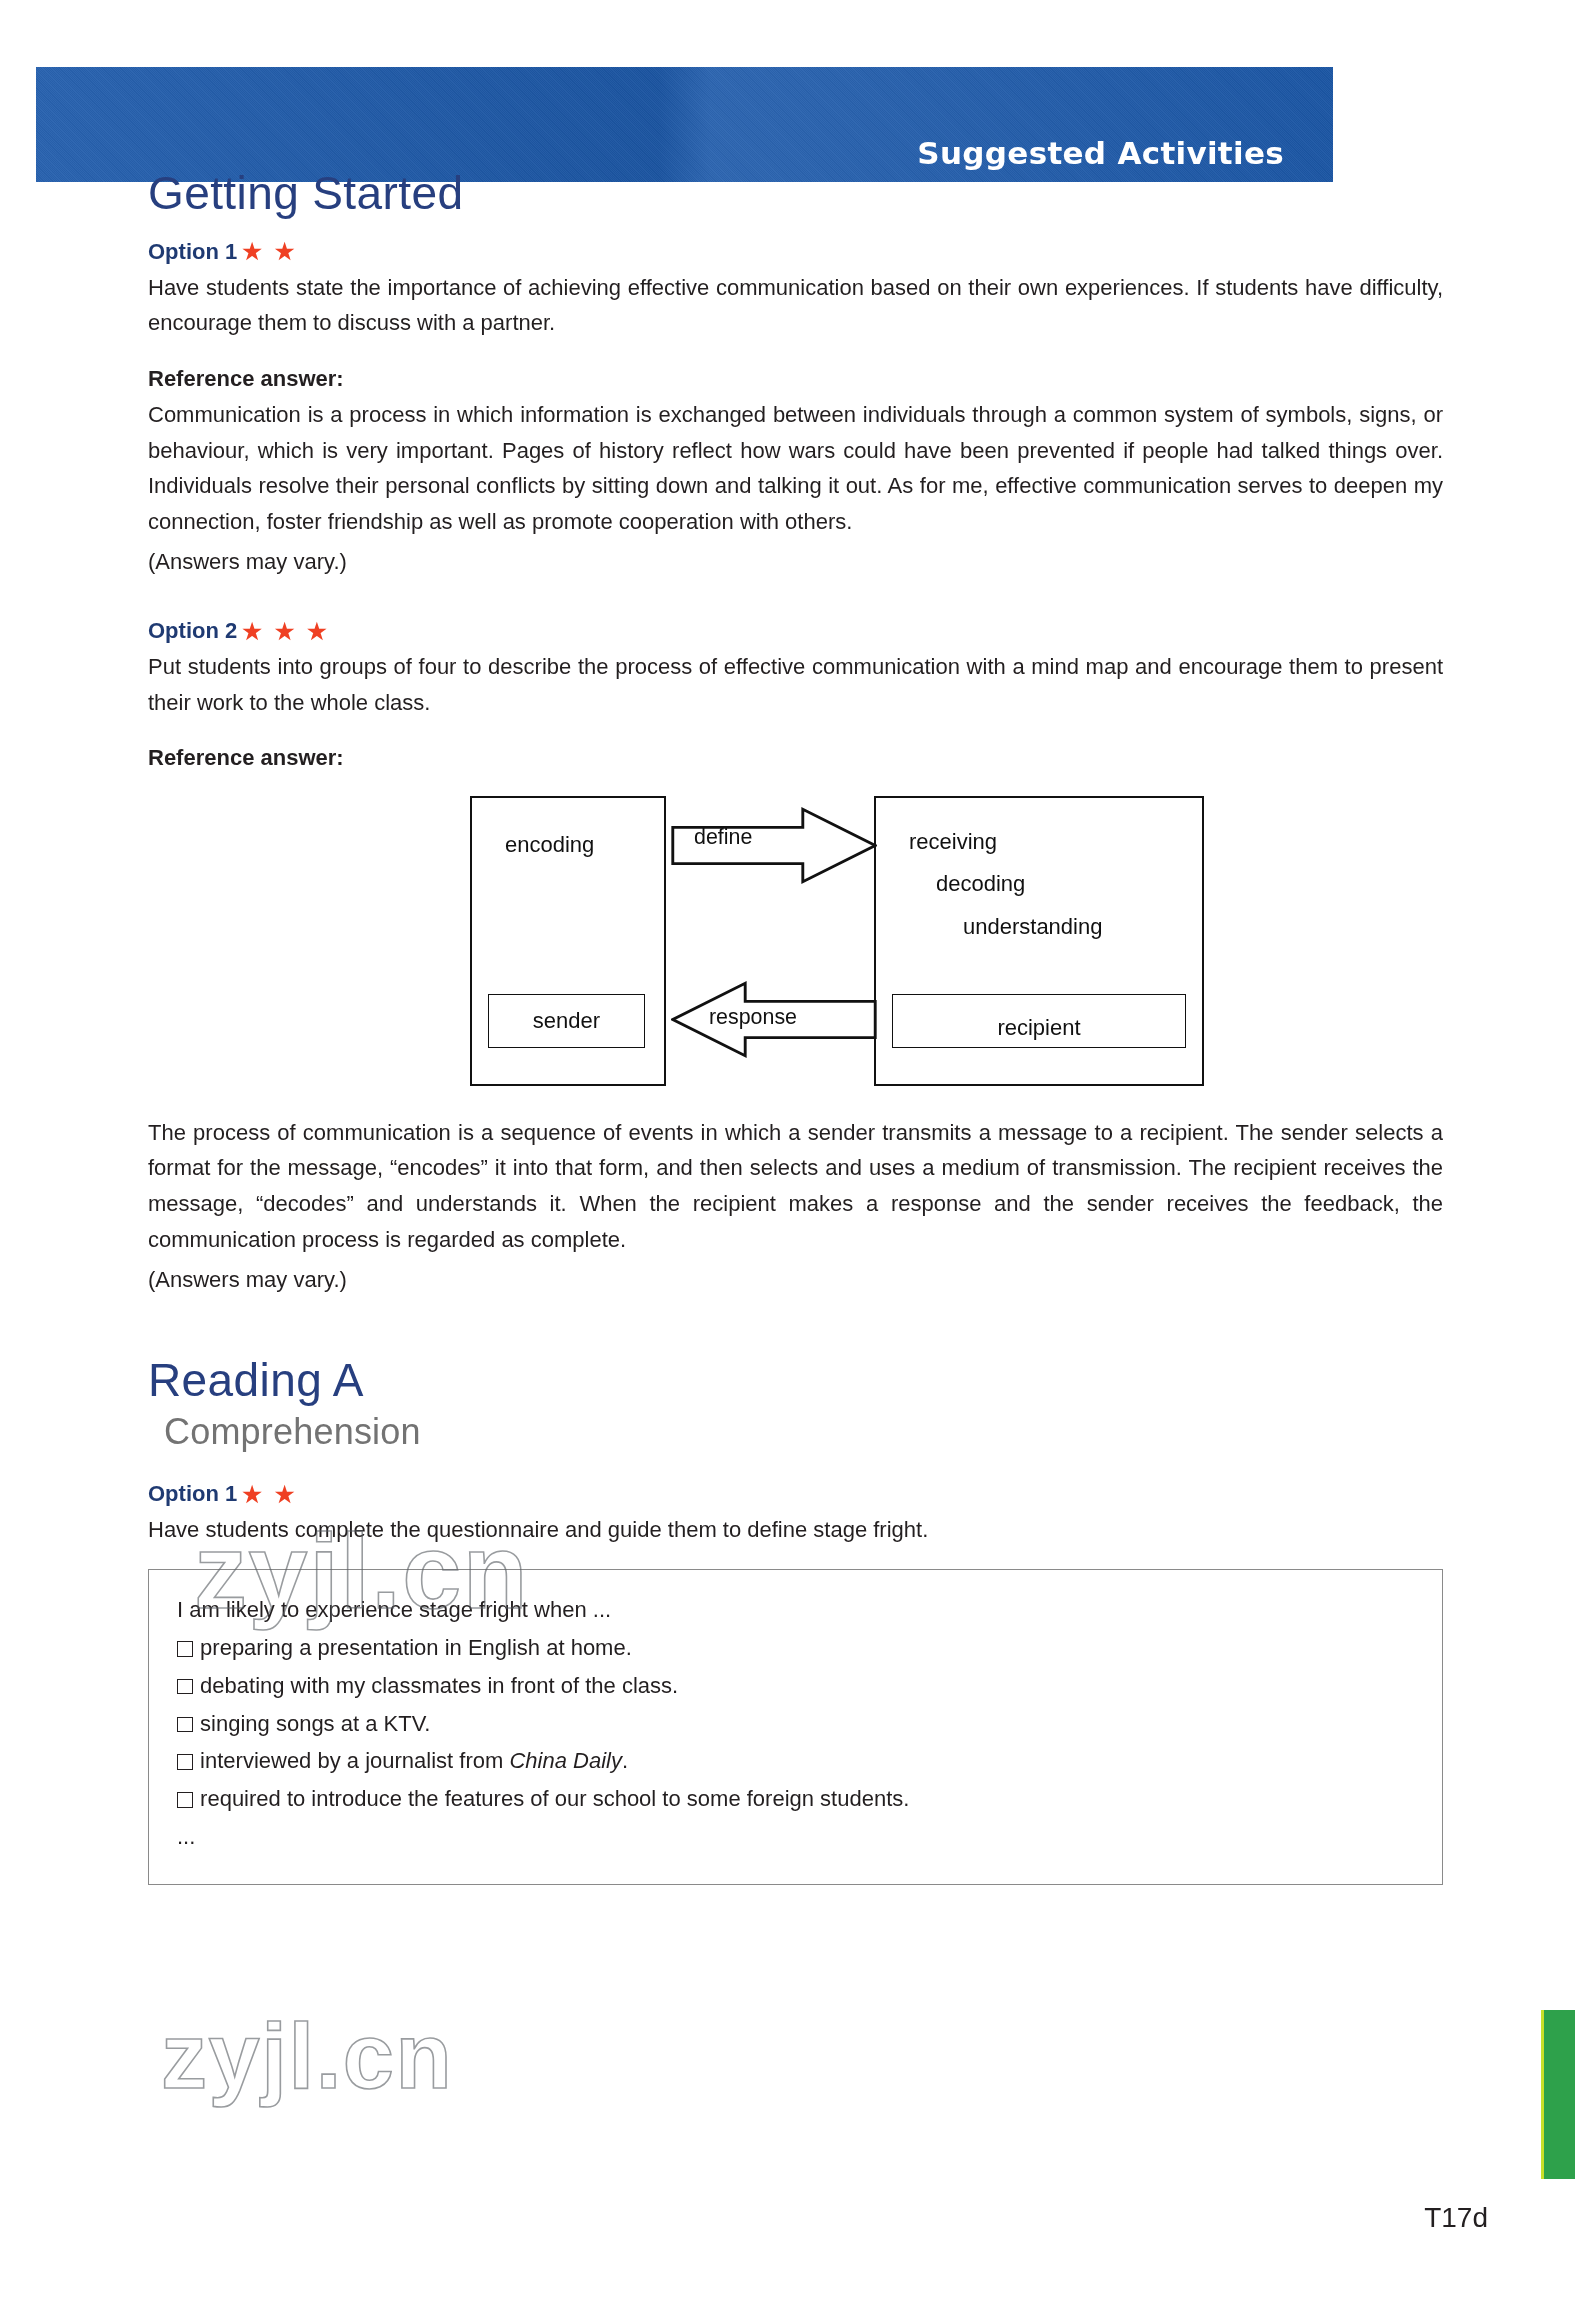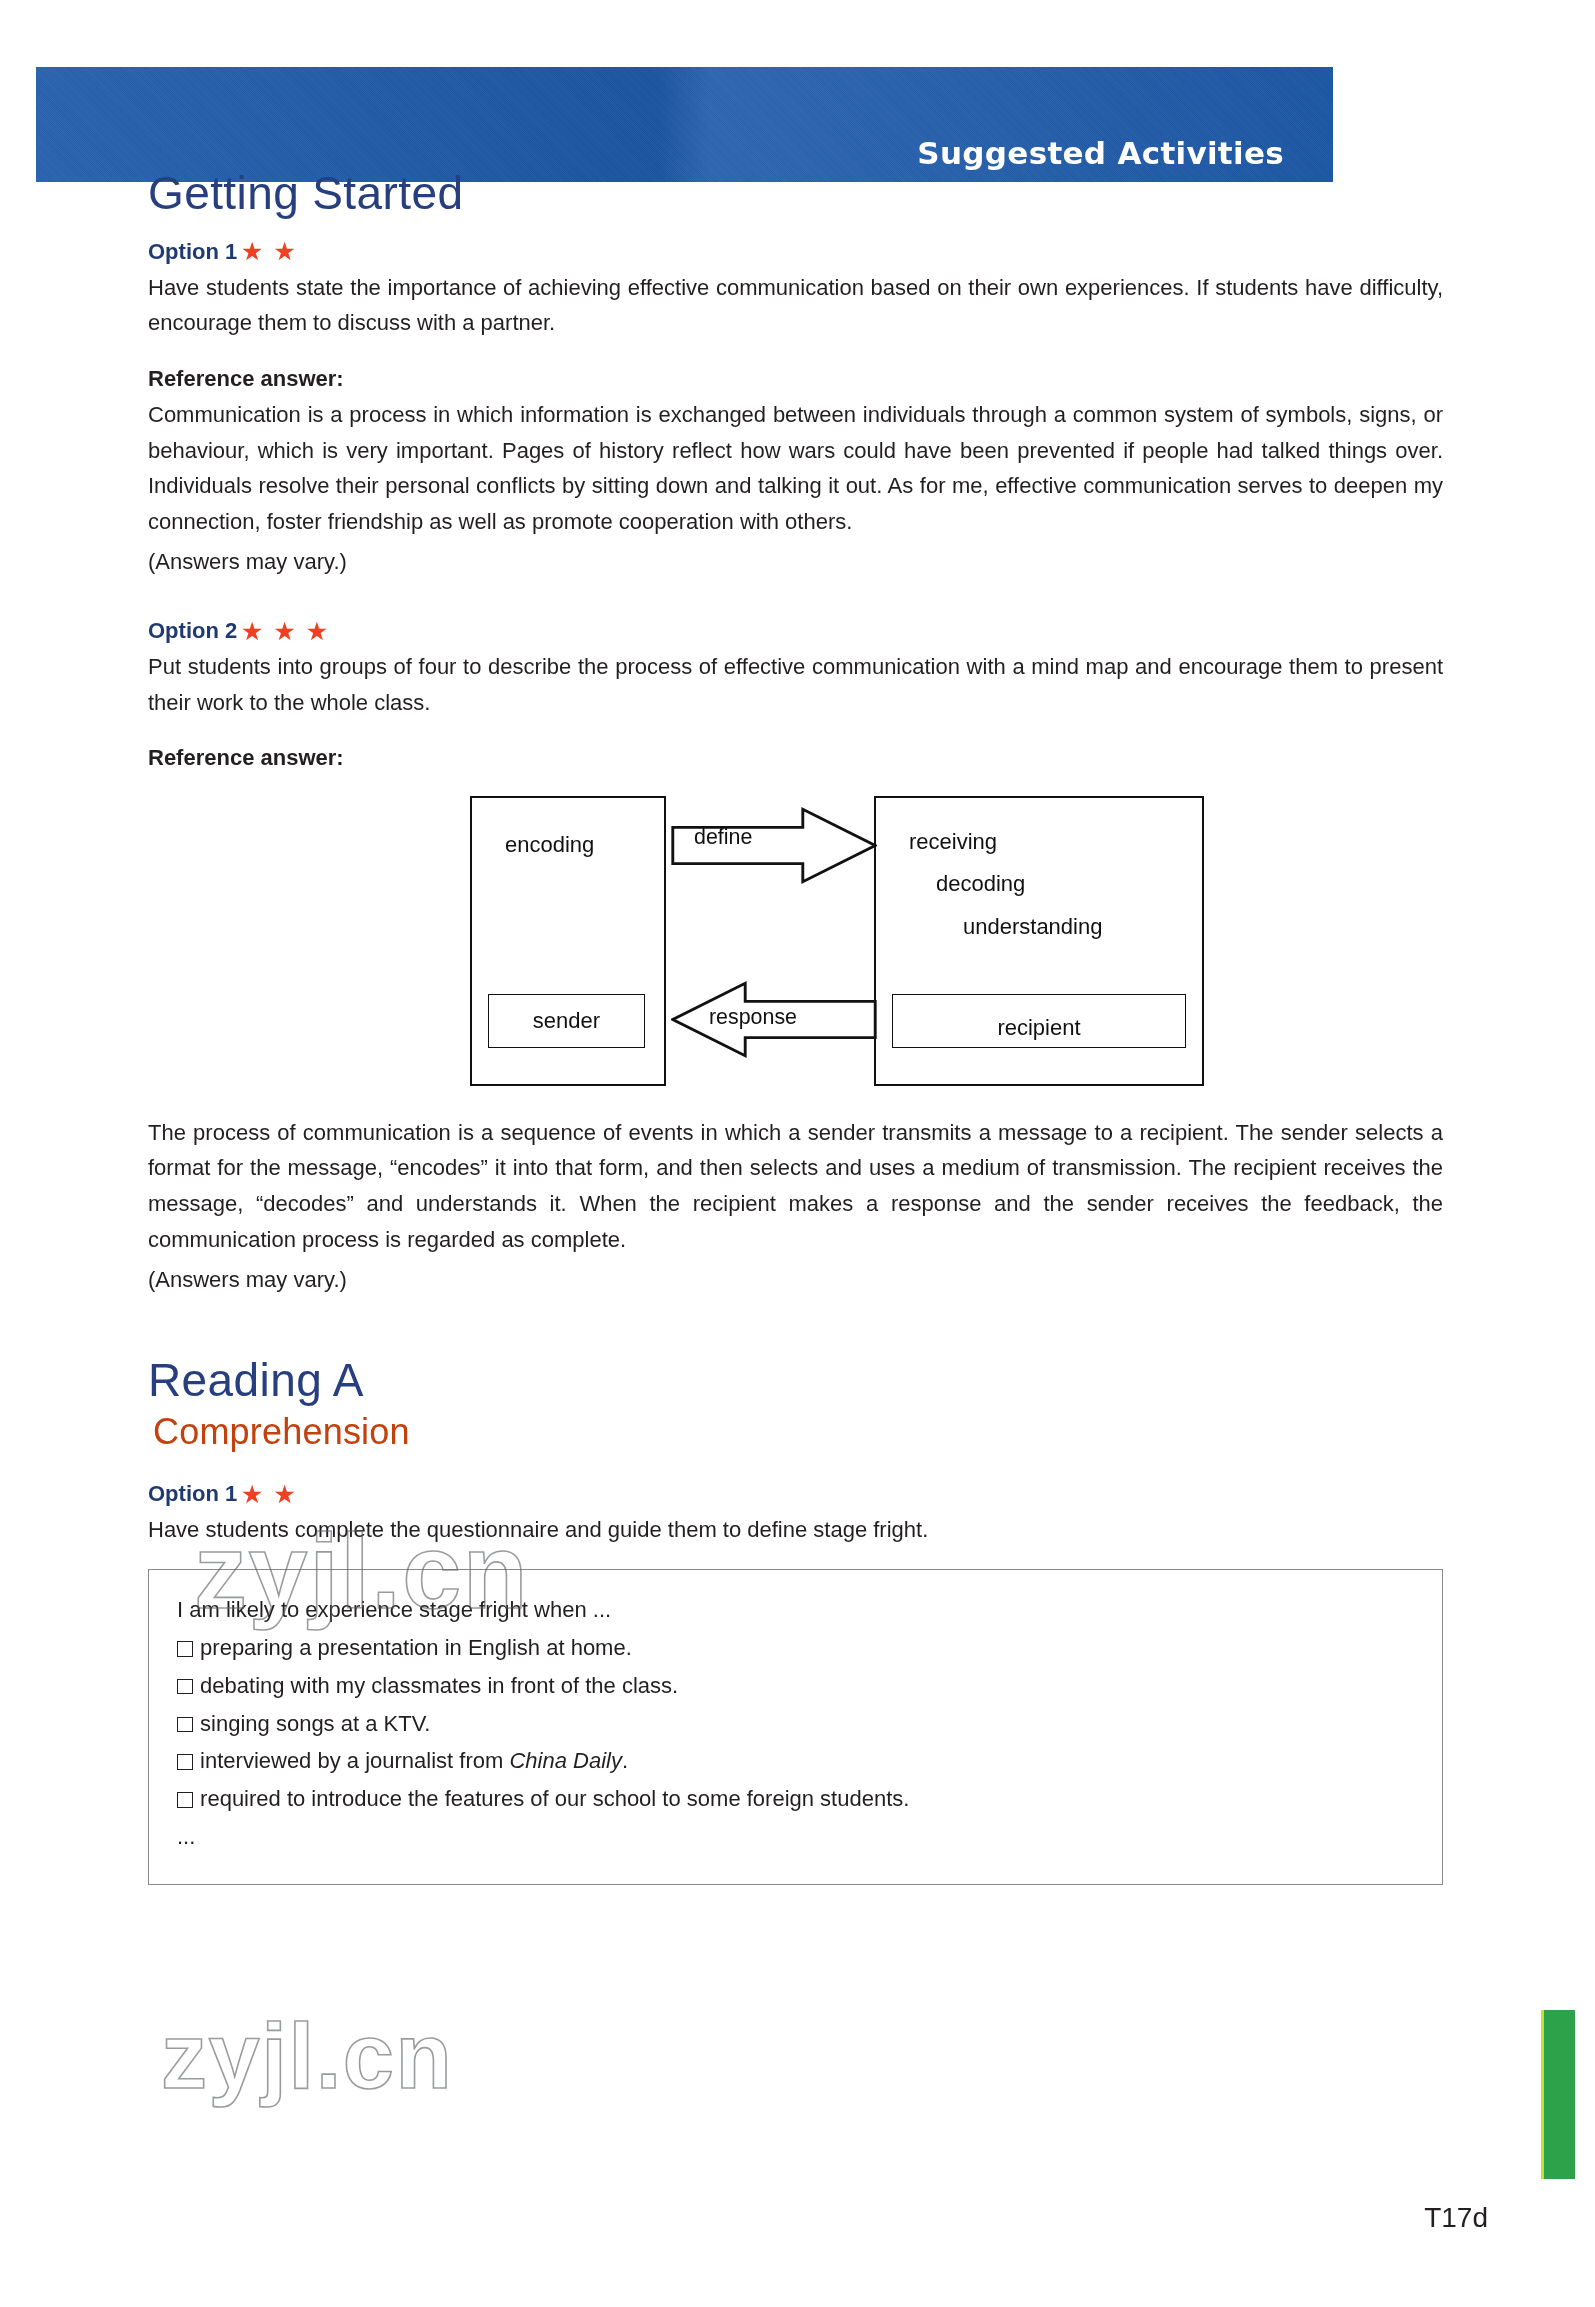--- a/index.html
+++ b/index.html
@@ -57,25 +57,25 @@
     font-family: "Liberation Sans", sans-serif;
     font-weight: normal;
     font-size: 46px;
     color: #273f7f;
     letter-spacing: 0.4px;
     line-height: 1.05;
   }
   h1.section-title.tight { margin-bottom: 6.6px; }
 
   h2.sub-title {
-    margin: 5px 0 28px 5px;
+    margin: 5px 0 28px 16px;
     font-family: "Liberation Sans", sans-serif;
     font-weight: normal;
     font-size: 36px;
-    color: #c2410c;
+    color: #737373;
     letter-spacing: 0.2px;
   }
 
   .option-head {
     margin: 0 0 5px 0;
     font-family: "Liberation Sans", sans-serif;
     font-weight: bold;
     font-size: 22px;
     color: #1f3a72;
     display: flex;

